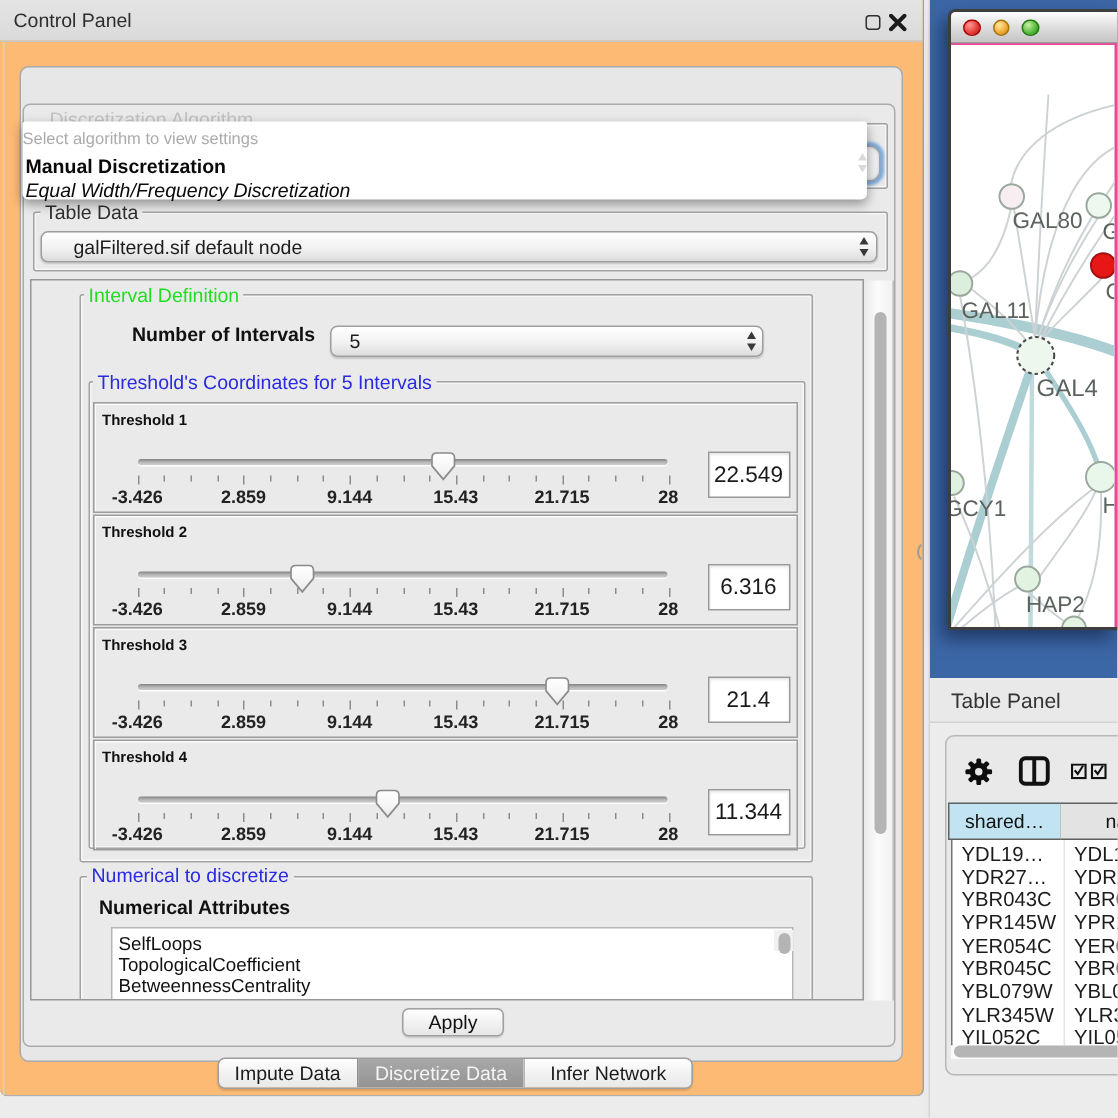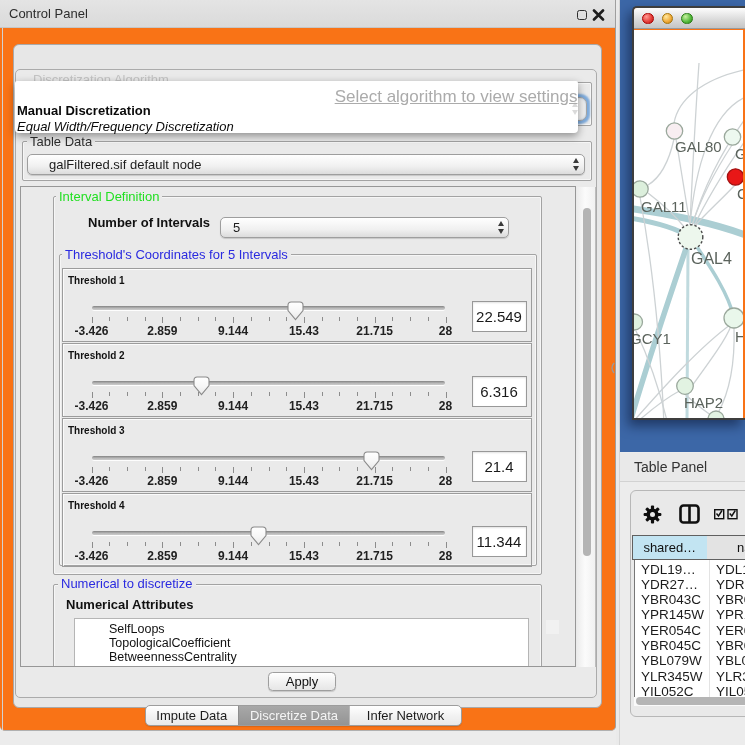--- a/index.html
+++ b/index.html
@@ -1,18 +1,18 @@
 <!DOCTYPE html>
 <html><head><meta charset="utf-8">
 <style>
 * { margin:0; padding:0; box-sizing:border-box; font-family:"Liberation Sans",sans-serif; }
 html,body { width:745px; height:745px; overflow:hidden; background:#ececec; position:relative; }
 
 
-#cpwin { position:absolute; left:0; top:0; width:616px; height:731px; background:#f97316;
+#cpwin { position:absolute; left:0; top:0; width:616px; height:731px; background:#fdba74;
   border-right:1px solid #9f9f9f; border-bottom:1px solid #b0b0b0; border-radius:0 0 5px 5px; }
 #cptitle { position:absolute; left:0; top:0; width:100%; height:28px;
   background:linear-gradient(#e4e4e4,#dadada); border-bottom:1px solid #c6c6c6;
   font-size:13px; color:#2d2d2d; line-height:28px; padding-left:9px; }
 #icoFloat { position:absolute; left:577px; top:10px; width:10px; height:10px;
   border:1.6px solid #2e2e2e; border-radius:2.5px; }
 #icoClose { position:absolute; left:591px; top:3px; font-size:14px; font-weight:bold; color:#1d1d1d; }
 
 
 .seg { position:absolute; display:flex; border:1px solid #9d9d9d; border-radius:5px;
@@ -60,40 +60,40 @@
 .tkM { height:6.5px; }
 .tlab { position:absolute; top:55px; width:48px; text-align:center; font-size:12px; font-weight:bold; color:#222; }
 .thumb { position:absolute; top:31.5px; }
 .vfield { position:absolute; left:408.5px; top:32px; width:55px; height:31px; background:#fff;
   border:1px solid #989898; font-size:15px; color:#1a1a1a; text-align:center; line-height:29px;
   box-shadow:inset 0 1px 2px rgba(0,0,0,0.12); }
 
 
 #attlist { position:absolute; left:73.5px; top:617.5px; width:455.5px; height:60px; background:#fff;
   border:1px solid #b5b5b5; font-size:12.5px; color:#111; }
-#attlist div { padding-left:4.5px; height:14px; line-height:14px;margin-left:30px; }
+#attlist div { padding-left:4.5px; height:14px; line-height:14px; }
 #attsb { position:absolute; left:441px; top:1px; width:13px; height:58px; background:#f1f1f1; }
 #attsbt { position:absolute; left:3.5px; top:2px; width:8px; height:56px; background:#b4b4b4; border-radius:4px; }
 
 
 #applybtn { position:absolute; left:268px; top:671.5px; width:68px; height:19px; border:1px solid #9e9e9e;
   border-radius:4.5px; background:linear-gradient(#ffffff,#f2f2f2 50%,#e6e6e6); font-size:13px; color:#111;
   text-align:center; line-height:17px; box-shadow:0 1px 1px rgba(0,0,0,0.15); }
 
 
 #popup { position:absolute; left:15px; top:81px; width:562.5px; height:52px; background:#fff;
   border-radius:2px 2px 4px 4px; box-shadow:0 3px 8px rgba(0,0,0,0.4); }
-#popup .hint { position:absolute; top:6px; width:100%; text-align:right; font-size:17px; color:#ababab;text-decoration:underline; }
+#popup .hint { position:absolute; top:6px; width:100%; text-align:left; font-size:11px; color:#ababab; }
 #popup .it1 { position:absolute; left:2px; top:21.5px; font-size:13px; font-weight:bold; color:#0a0a0a; }
 #popup .it2 { position:absolute; left:2px; top:37.5px; font-size:13px; color:#0a0a0a;font-style:italic; }
 
 
 #divider { position:absolute; left:616px; top:0; width:4px; height:745px; background:#eaeaea; border-right:0.5px solid #d5d5d5; }
 #netwin { position:absolute; left:632px; top:6px; width:113px; height:414px;
-  border:2px solid #3e3e3e; border-right:none; border-radius:5px 0 0 0; background:#f97316;
+  border:2px solid #3e3e3e; border-right:none; border-radius:5px 0 0 0; background:#ec4899;
   box-shadow:-4px 6px 12px rgba(10,20,50,0.55); }
 #nettitle { position:absolute; left:0; top:0; width:100%; height:21px; border-radius:3px 0 0 0;
   background:linear-gradient(#fdfdfd,#d9d9d9 60%,#c5c5c5); border-bottom:1px solid #9a9a9a; }
 .tl { position:absolute; top:4.5px; width:11.5px; height:11.5px; border-radius:50%; }
 #netcanvas { position:absolute; left:0; top:22px; width:109px; height:388px; background:#fff; overflow:hidden; }
 
 #tpanel { position:absolute; left:620px; top:452px; width:125px; height:293px; background:#ececec; }
 #tptitle { position:absolute; left:0; top:0.5px; width:100%; height:29px; background:#e9e9e9;
   border-bottom:1px solid #d2d2d2; font-size:14px; color:#333; line-height:29px; padding-left:14px; }
 #tpbox { position:absolute; left:9.5px; top:38px; width:125px; height:227px; background:#e9e9e9;

